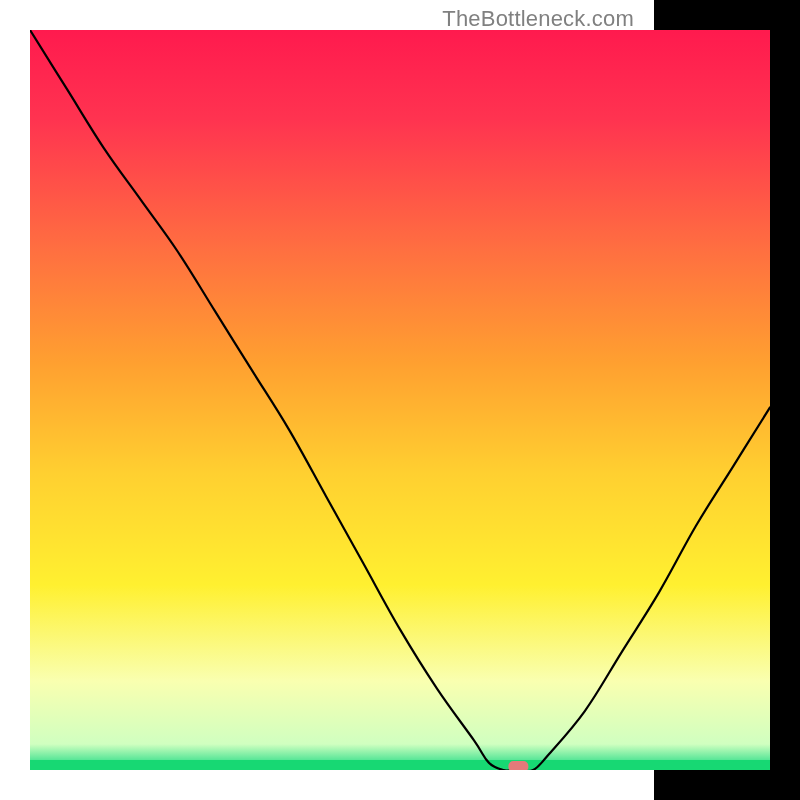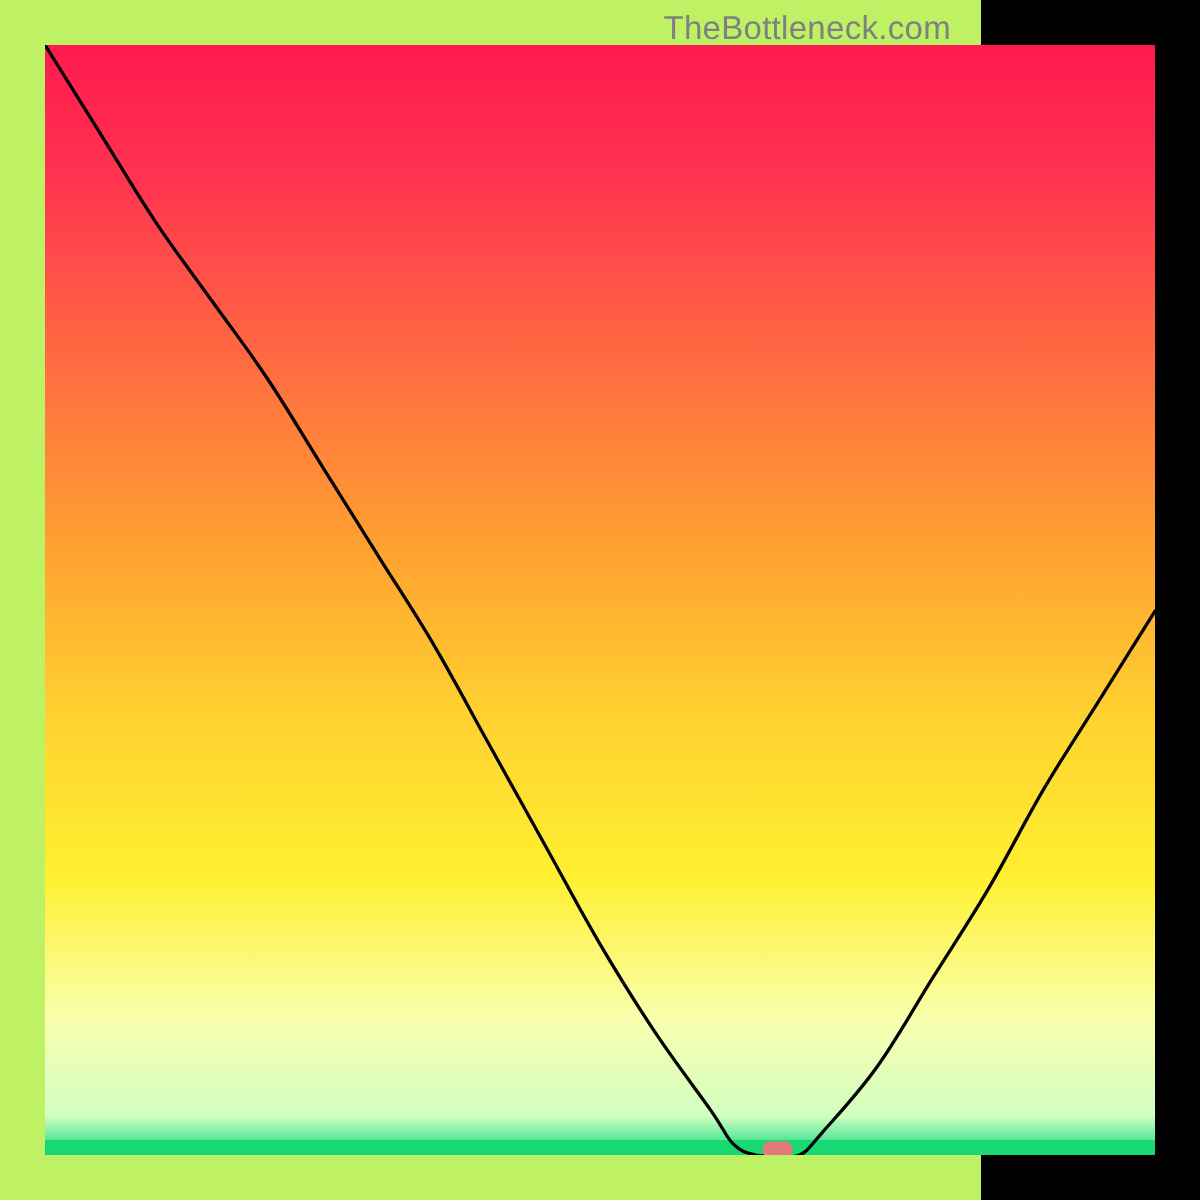--- a/index.html
+++ b/index.html
@@ -8,21 +8,21 @@
     width: 800px;
     height: 800px;
     overflow: hidden;
     background: #000;
     font-family: Arial, Helvetica, sans-serif;
   }
   .frame {
     position: relative;
     width: 654px;
     height: 800px;
-    background: #bef264;
+    background: #ffffff;
   }
   .plot-area {
     position: absolute;
     left: 30px;
     top: 30px;
     width: 740px;
     height: 740px;
     overflow: hidden;
   }
   .attribution {

